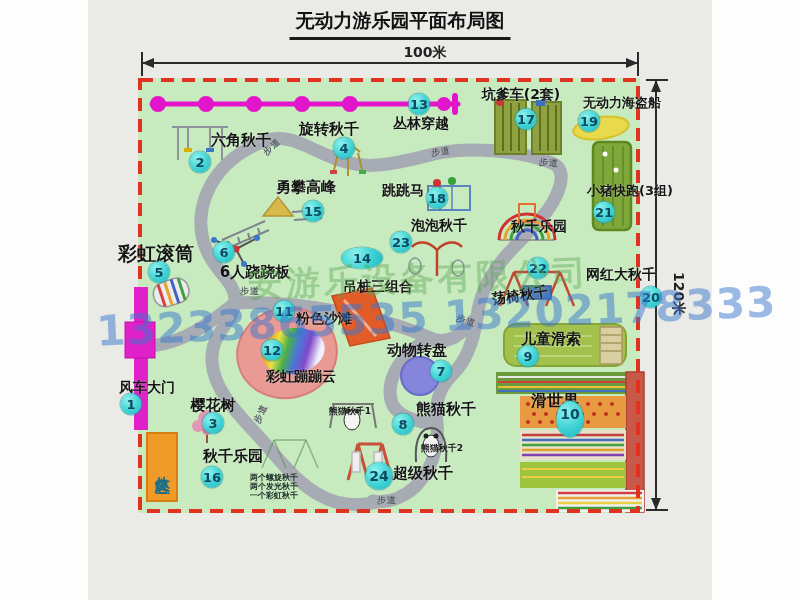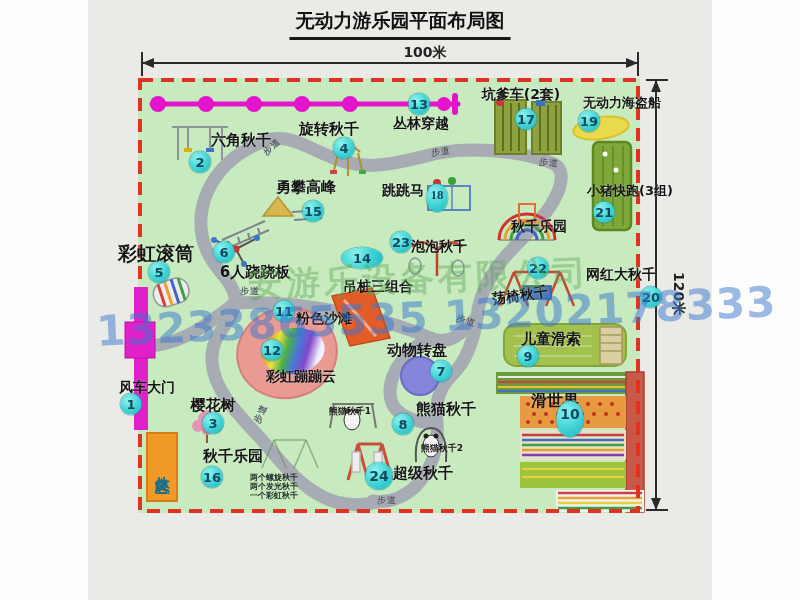--- a/index.html
+++ b/index.html
@@ -350,30 +350,30 @@
       <div class="poi-label" style="left: 306px; top: 187px; font-size: 15px;">勇攀高峰</div>
       <div class="poi-marker" style="left: 313px; top: 211px; height: 21px; width: 21px; line-height: 21px;">15</div>
       <div class="poi-label" style="left: 233px; top: 456px; font-size: 15px;">秋千乐园</div>
       <div class="poi-marker" style="left: 212px; top: 477px; height: 21px; width: 21px; line-height: 21px;">16</div>
       <div class="sub-label" style="left: 250px; top: 472px;">两个螺旋秋千</div>
       <div class="sub-label" style="left: 250px; top: 481px;">两个发光秋千</div>
       <div class="sub-label" style="left: 250px; top: 490px;">一个彩虹秋千</div>
       <div class="poi-label" style="left: 521px; top: 95px; font-size: 14px;">坑爹车(2套)</div>
       <div class="poi-marker" style="left: 526px; top: 119px; height: 21px; width: 21px; line-height: 21px;">17</div>
       <div class="poi-label" style="left: 403px; top: 191px; font-size: 14px;">跳跳马</div>
-      <div class="poi-marker" style="left: 437px; top: 198px; height: 28px; width: 21px; line-height: 21px; font-family: Liberation Serif, serif;">18</div>
+      <div class="poi-marker" style="left: 437px; top: 198px; height: 21px; width: 21px; line-height: 21px;">18</div>
       <div class="poi-label" style="left: 622px; top: 103px; font-size: 13px;">无动力海盗船</div>
       <div class="poi-marker" style="left: 589px; top: 121px; height: 21px; width: 21px; line-height: 21px;">19</div>
       <div class="poi-label" style="left: 621px; top: 275px; font-size: 14px;">网红大秋千</div>
       <div class="poi-marker" style="left: 619px; top: 297px; height: 21px; width: 21px; line-height: 21px; margin-left: 32px;">20</div>
       <div class="poi-label" style="left: 630px; top: 191px; font-size: 13px;">小猪快跑(3组)</div>
       <div class="poi-marker" style="left: 604px; top: 212px; height: 21px; width: 21px; line-height: 21px;">21</div>
       <div class="poi-label" style="left: 520px; top: 296px; font-size: 14px; transform: translate(-50%, -50%) rotate(-8deg);">荡椅秋千</div>
       <div class="poi-marker" style="left: 538px; top: 268px; height: 21px; width: 21px; line-height: 21px;">22</div>
-      <div class="poi-label" style="left: 439px; top: 226px; font-size: 14px; margin-top: 21px;">泡泡秋千</div>
+      <div class="poi-label" style="left: 439px; top: 226px; font-size: 14px;">泡泡秋千</div>
       <div class="poi-marker" style="left: 401px; top: 242px; height: 21px; width: 21px; line-height: 21px;">23</div>
       <div class="poi-label" style="left: 423px; top: 473px; font-size: 15px;">超级秋千</div>
       <div class="poi-marker" style="left: 379px; top: 476px; height: 27px; width: 27px; line-height: 27px; font-size: 14px;">24</div>
       <div class="poi-label" style="left: 539px; top: 227px; font-size: 14px;">秋千乐园</div>
       <div class="poi-label" style="left: 350px; top: 411px; font-size: 9px;">熊猫秋千1</div>
       <div class="poi-label" style="left: 442px; top: 448px; font-size: 9px;">熊猫秋千2</div>
       <div class="walkway" style="left: 272px; top: 147px; transform: translate(-50%, -50%) rotate(-42deg);">步道</div>
       <div class="walkway" style="left: 441px; top: 152px; transform: translate(-50%, -50%) rotate(-8deg);">步道</div>
       <div class="walkway" style="left: 549px; top: 163px; transform: translate(-50%, -50%) rotate(5deg);">步道</div>
       <div class="walkway" style="left: 250px; top: 291px; transform: translate(-50%, -50%) rotate(0deg);">步道</div>

